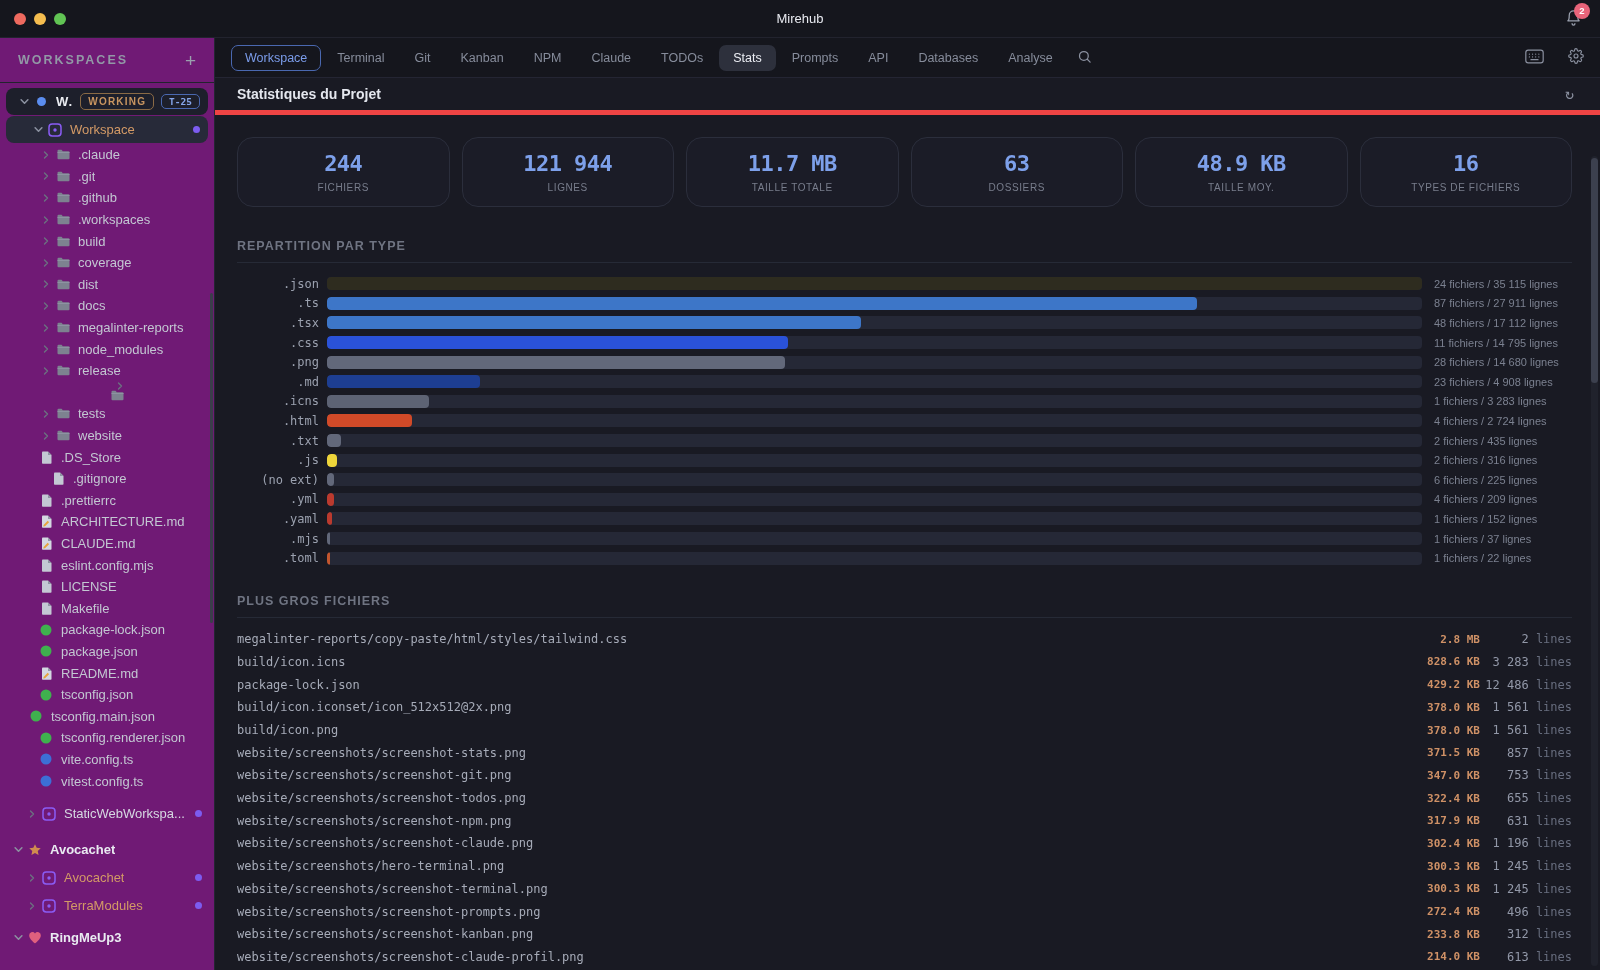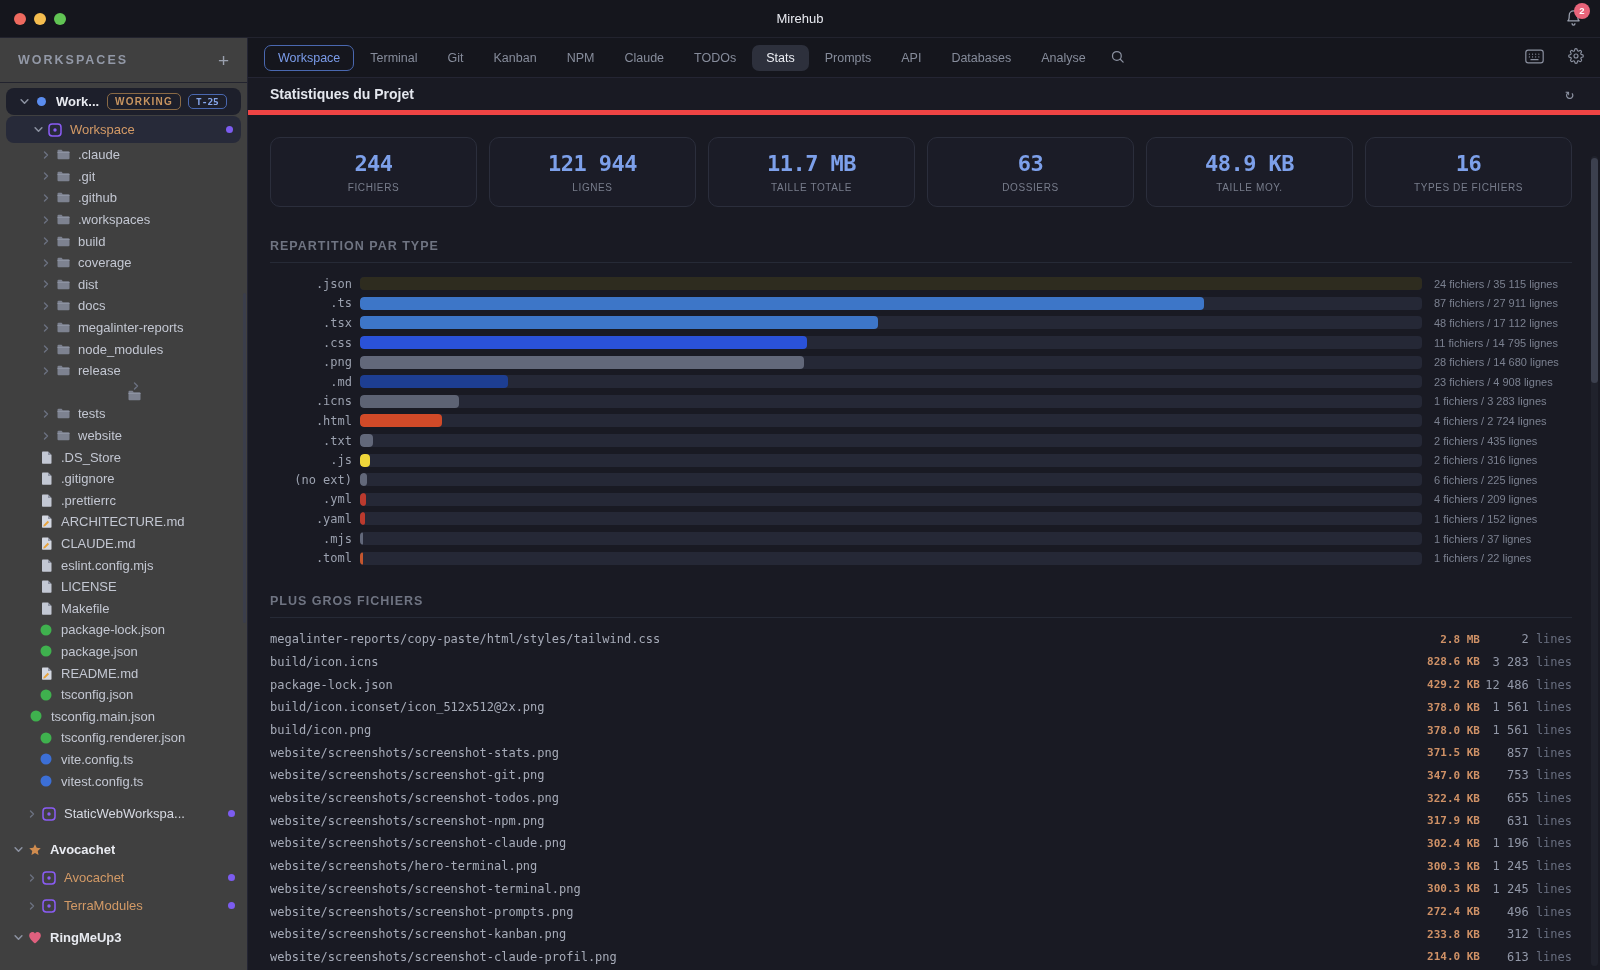--- a/index.html
+++ b/index.html
@@ -17,21 +17,21 @@
   .tl.red{background:#ee6a5f}.tl.yellow{background:#f5bd4f}.tl.green{background:#61c454}
   .win-title { position:absolute; left:0; right:0; text-align:center; font-size:13px; font-weight:400; color:#e8eaf0; pointer-events:none; }
   .bell-wrap { margin-left:auto; margin-right:16px; position:relative; width:22px; height:24px; display:flex; align-items:flex-end; justify-content:center; cursor:pointer; }
   .notif-badge { position:absolute; top:-4px; right:-6px; min-width:16px; height:16px; border-radius:9px;
                  background:#e8647a; color:#fff; font-size:9.5px; font-weight:700; display:flex; align-items:center; justify-content:center; }
 
   
   .shell { flex:1; display:flex; min-height:0; }
 
   
-  .sidebar { width:248px; flex:none; background:#404040; border-right:1px solid #242533; display:flex; flex-direction:column; position:relative; }
+  .sidebar { width:215px; flex:none; background:#701a75; border-right:1px solid #242533; display:flex; flex-direction:column; position:relative; }
   .sidebar-header { height:45px; flex:none; display:flex; align-items:center; justify-content:space-between;
                     padding:0 16px 0 18px; border-bottom:1px solid #22232e; }
   .sidebar-header .sh-title { font-size:12.5px; font-weight:700; letter-spacing:2px; color:#9298a6; }
   .add-btn { background:none; border:none; color:#9aa0ae; font-size:19px; line-height:1; cursor:pointer; padding:0 2px; }
   .tree { flex:1; overflow:hidden; padding-top:4px; }
   .tree-row { display:flex; align-items:center; height:21.6px; padding-right:12px; color:#c3c7d2; font-size:13px; white-space:nowrap; cursor:pointer; }
   .row-card { height:27px; border-radius:8px; margin:1px 6px; padding-right:8px; }
   .row-card.dim { background:#1d1f2b; }
   .row-card.selected { background:#272a39; }
   .row-lg { height:28px; }
@@ -62,21 +62,21 @@
   .icon-btn { background:none; border:none; cursor:pointer; display:flex; align-items:center; color:#8b91a0; }
 
   .content-header { height:37px; flex:none; display:flex; align-items:center; justify-content:space-between;
                     padding:0 26px 0 22px; border-bottom:5px solid #ef4444; }
   .content-header .page-title { font-size:14px; font-weight:700; color:#e4e7ee; }
   .refresh-btn { background:none; border:none; color:#8b91a0; font-size:15px; cursor:pointer; }
 
   .content { flex:1; overflow:hidden; padding:0 28px 0 22px; }
 
   .cards { display:flex; gap:12px; margin-top:22px; }
-  .stat-card { flex:1; height:70px; border:1px solid #2b2e3c; border-radius:10px; background:#1b1c27;
+  .stat-card { flex:1; height:70px; border:1px solid #2b2e3c; border-radius:16px; background:#1b1c27;
                display:flex; flex-direction:column; align-items:center; justify-content:center; gap:6px; }
   .stat-value { font-family:"DejaVu Sans Mono",monospace; font-size:22px; font-weight:700; color:#7da0ea; letter-spacing:-0.5px; }
   .stat-label { font-size:10px; letter-spacing:0.6px; color:#787d8c; }
 
   .section-title { margin-top:32px; padding-bottom:9px; border-bottom:1px solid #262a36;
                    font-size:12.5px; font-weight:700; letter-spacing:1px; color:#6f7482; }
   .section-title.files-title { margin-top:26px; }
 
   .bars { margin-top:11px; }
   .bar-row { display:flex; align-items:center; height:19.6px; }
@@ -356,21 +356,21 @@
           </div>
           <div class="tree-row" style="padding-left: 38px;">
             <span class="ticon">
               <svg width="11" height="13" viewBox="0 0 11 13">
                 <path d="M1.8.5H7L10.5 4v8a.8.8 0 0 1-.8.8H1.8a.8.8 0 0 1-.8-.8V1.3A.8.8 0 0 1 1.8.5z" fill="#c3c8d4"></path>
                 <path d="M7 .5L10.5 4H7z" fill="#8e93a2"></path>
               </svg>
             </span>
             <span class="tlabel">.DS_Store</span>
           </div>
-          <div class="tree-row" style="padding-left: 38px;">
+          <div class="tree-row" style="padding-left: 38px; margin-left: 12px;">
             <span class="ticon">
               <svg width="11" height="13" viewBox="0 0 11 13">
                 <path d="M1.8.5H7L10.5 4v8a.8.8 0 0 1-.8.8H1.8a.8.8 0 0 1-.8-.8V1.3A.8.8 0 0 1 1.8.5z" fill="#c3c8d4"></path>
                 <path d="M7 .5L10.5 4H7z" fill="#8e93a2"></path>
               </svg>
             </span>
             <span class="tlabel">.gitignore</span>
           </div>
           <div class="tree-row" style="padding-left: 38px;">
             <span class="ticon">

